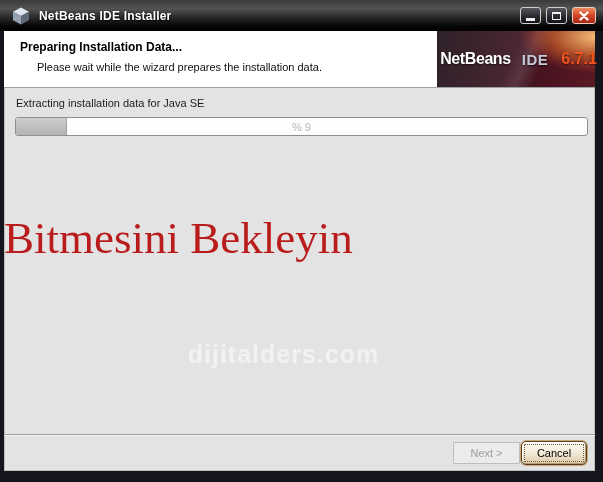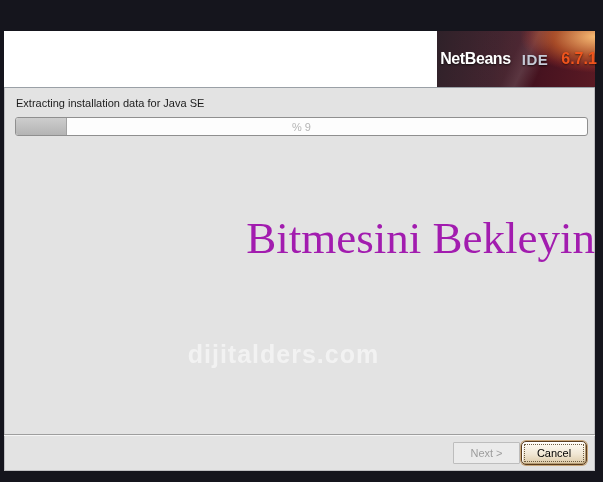--- a/index.html
+++ b/index.html
@@ -68,23 +68,23 @@
     background:linear-gradient(180deg,#cdcdcd,#b4b4b4);
     border-right:1px solid #a2a2a2;
   }
   .progress-text {
     position:absolute; top:0; left:0; right:0; bottom:0;
     display:flex; align-items:center; justify-content:center;
     font-size:11px; color:#b5b5b5;
   }
   
   .big-message {
-    position:absolute; top:185px; left:0; right:0; text-align:right;
+    position:absolute; top:185px; left:0; right:0; text-align:left;
     font-family:"Liberation Serif","DejaVu Serif",serif;
-    font-size:45px; line-height:1; color:#a21caf;
+    font-size:45px; line-height:1; color:#b91c1c;
   }
   .watermark {
     position:absolute; top:309px; left:0; right:0; text-align:center;
     transform:translateX(-16px);
     font-size:25px; font-weight:bold; letter-spacing:1px;
     color:rgba(255,255,255,.55);
   }
   
   .footer {
     position:absolute; left:0; right:0; bottom:0; height:37px;
@@ -106,24 +106,49 @@
   .btn-cancel::after {
     content:""; position:absolute; left:2px; right:2px; top:2px; bottom:2px;
     border:1px dotted #6d5c42; pointer-events:none;
   }
 </style>
 </head>
 <body>
 
 <div class="window">
 
+  <div class="titlebar">
+    <svg class="title-icon" viewBox="0 0 20 20">
+      <polygon points="10,1.5 18,5.8 10,10 2,5.8" fill="#dde6ee"></polygon>
+      <polygon points="2,5.8 10,10 10,18.5 2,14.2" fill="#93a1b0"></polygon>
+      <polygon points="18,5.8 10,10 10,18.5 18,14.2" fill="#5f6a77"></polygon>
+    </svg>
+    <span class="title-text">NetBeans IDE Installer</span>
+    <div class="win-controls">
+      <button class="wbtn">
+        <span class="glyph-min"></span>
+      </button>
+      <button class="wbtn">
+        <span class="glyph-max"></span>
+      </button>
+      <button class="wbtn close">
+        <svg width="10" height="10" viewBox="0 0 10 10">
+          <path d="M1.5 1.5 L8.5 8.5 M8.5 1.5 L1.5 8.5" stroke="#ffffff" stroke-width="2.4" stroke-linecap="round"></path>
+        </svg>
+      </button>
+    </div>
+  </div>
 
   <div class="frame">
 
     <div class="header">
+      <div class="header-text">
+        <div class="header-title">Preparing Installation Data...</div>
+        <div class="header-sub">Please wait while the wizard prepares the installation data.</div>
+      </div>
       <div class="logo-band">
         <svg class="nb-cube" viewBox="0 0 22 22">
           <rect x="1" y="1" width="20" height="20" rx="4" fill="#ffffff" stroke="#b93a2a" stroke-width="1"></rect>
           <g stroke="#b93a2a" stroke-width="1.1" fill="none">
             <polygon points="11,3.5 18,7.2 18,14.8 11,18.5 4,14.8 4,7.2"></polygon>
             <path d="M11,3.5 L11,11 M4,7.2 L11,11 M18,7.2 L11,11 M11,11 L11,18.5"></path>
           </g>
         </svg>
         <span class="nb-brand">NetBeans</span>
         <span class="nb-product">IDE</span>

